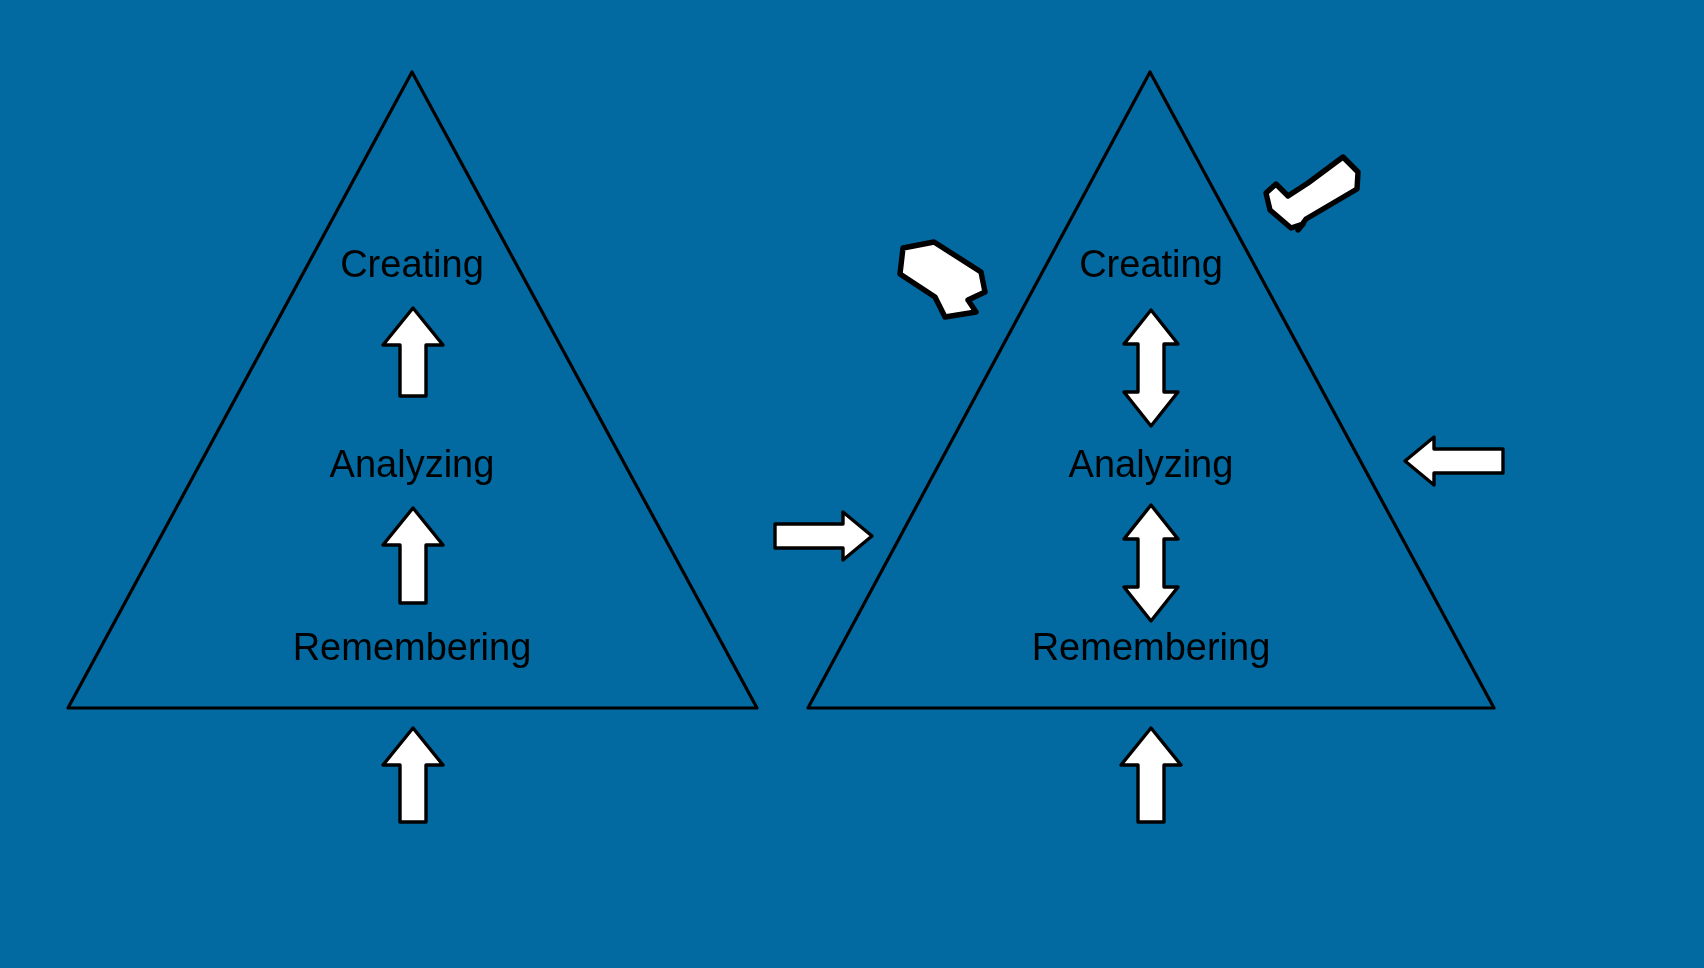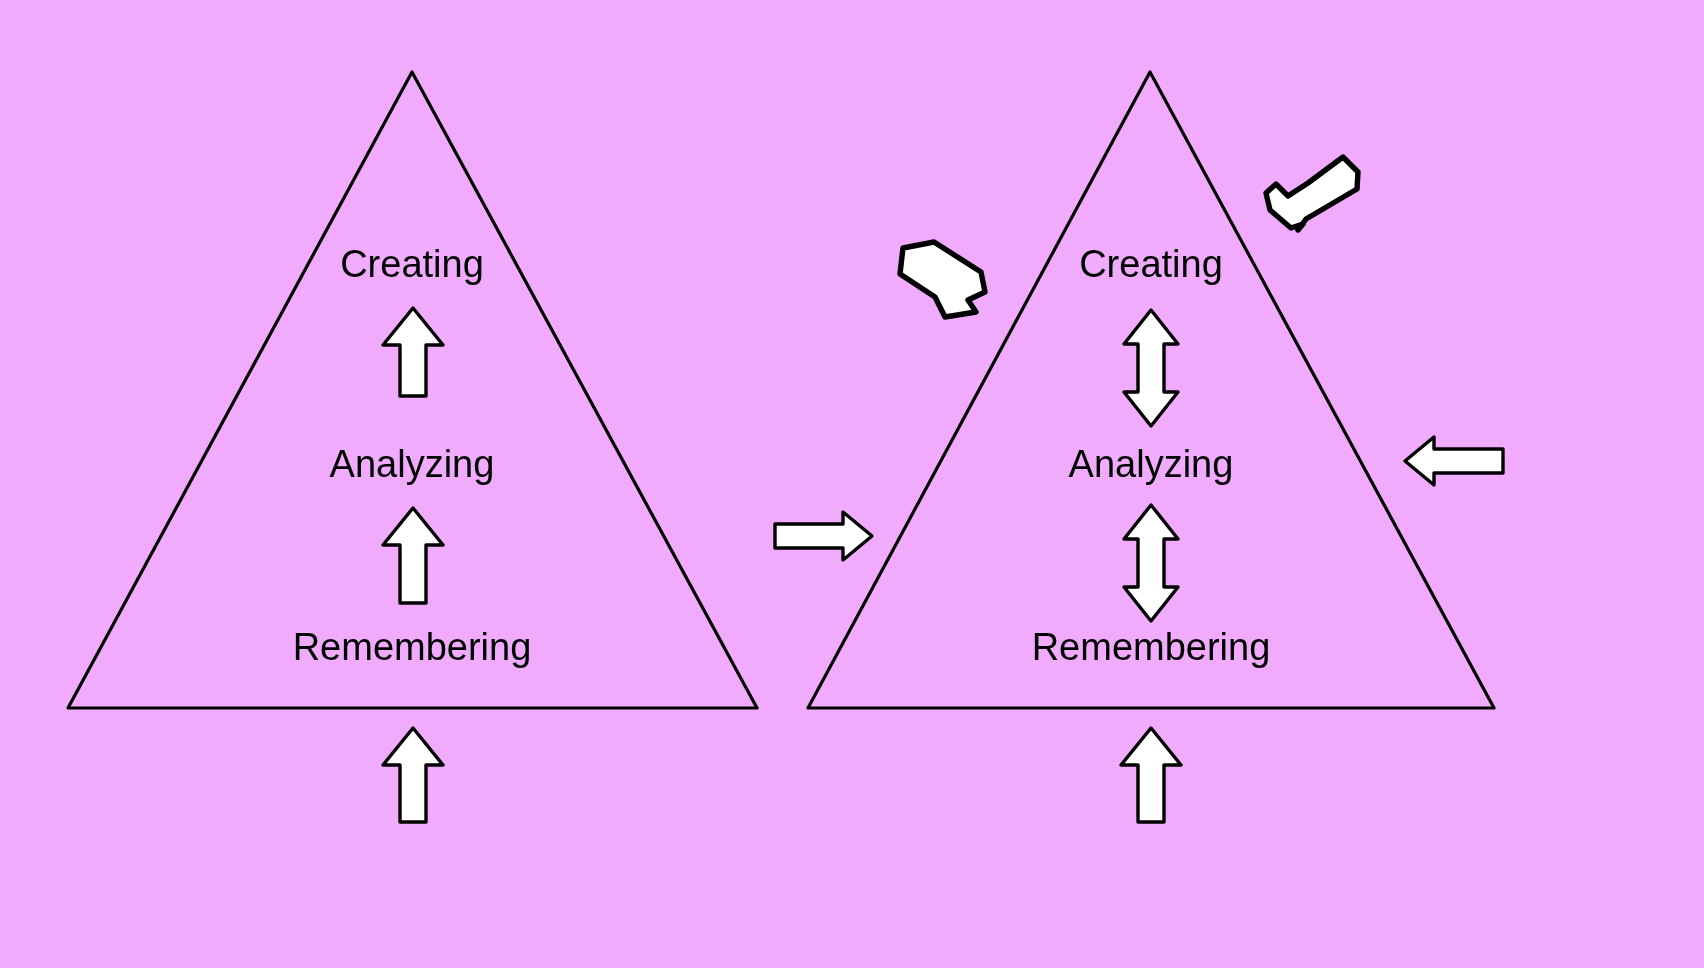--- a/index.html
+++ b/index.html
@@ -11,21 +11,21 @@
   body {
     width: 1704px;
     height: 968px;
     overflow: hidden;
     font-family: "Liberation Sans", sans-serif;
   }
   #diagram-root {
     position: relative;
     width: 1704px;
     height: 968px;
-    background: #f0abfc;
+    background: #0369a1;
   }
   svg#diagram-svg {
     display: block;
     width: 1704px;
     height: 968px;
   }
   .tri-outline {
     fill: none;
     stroke: #000000;
     stroke-width: 3.2;

